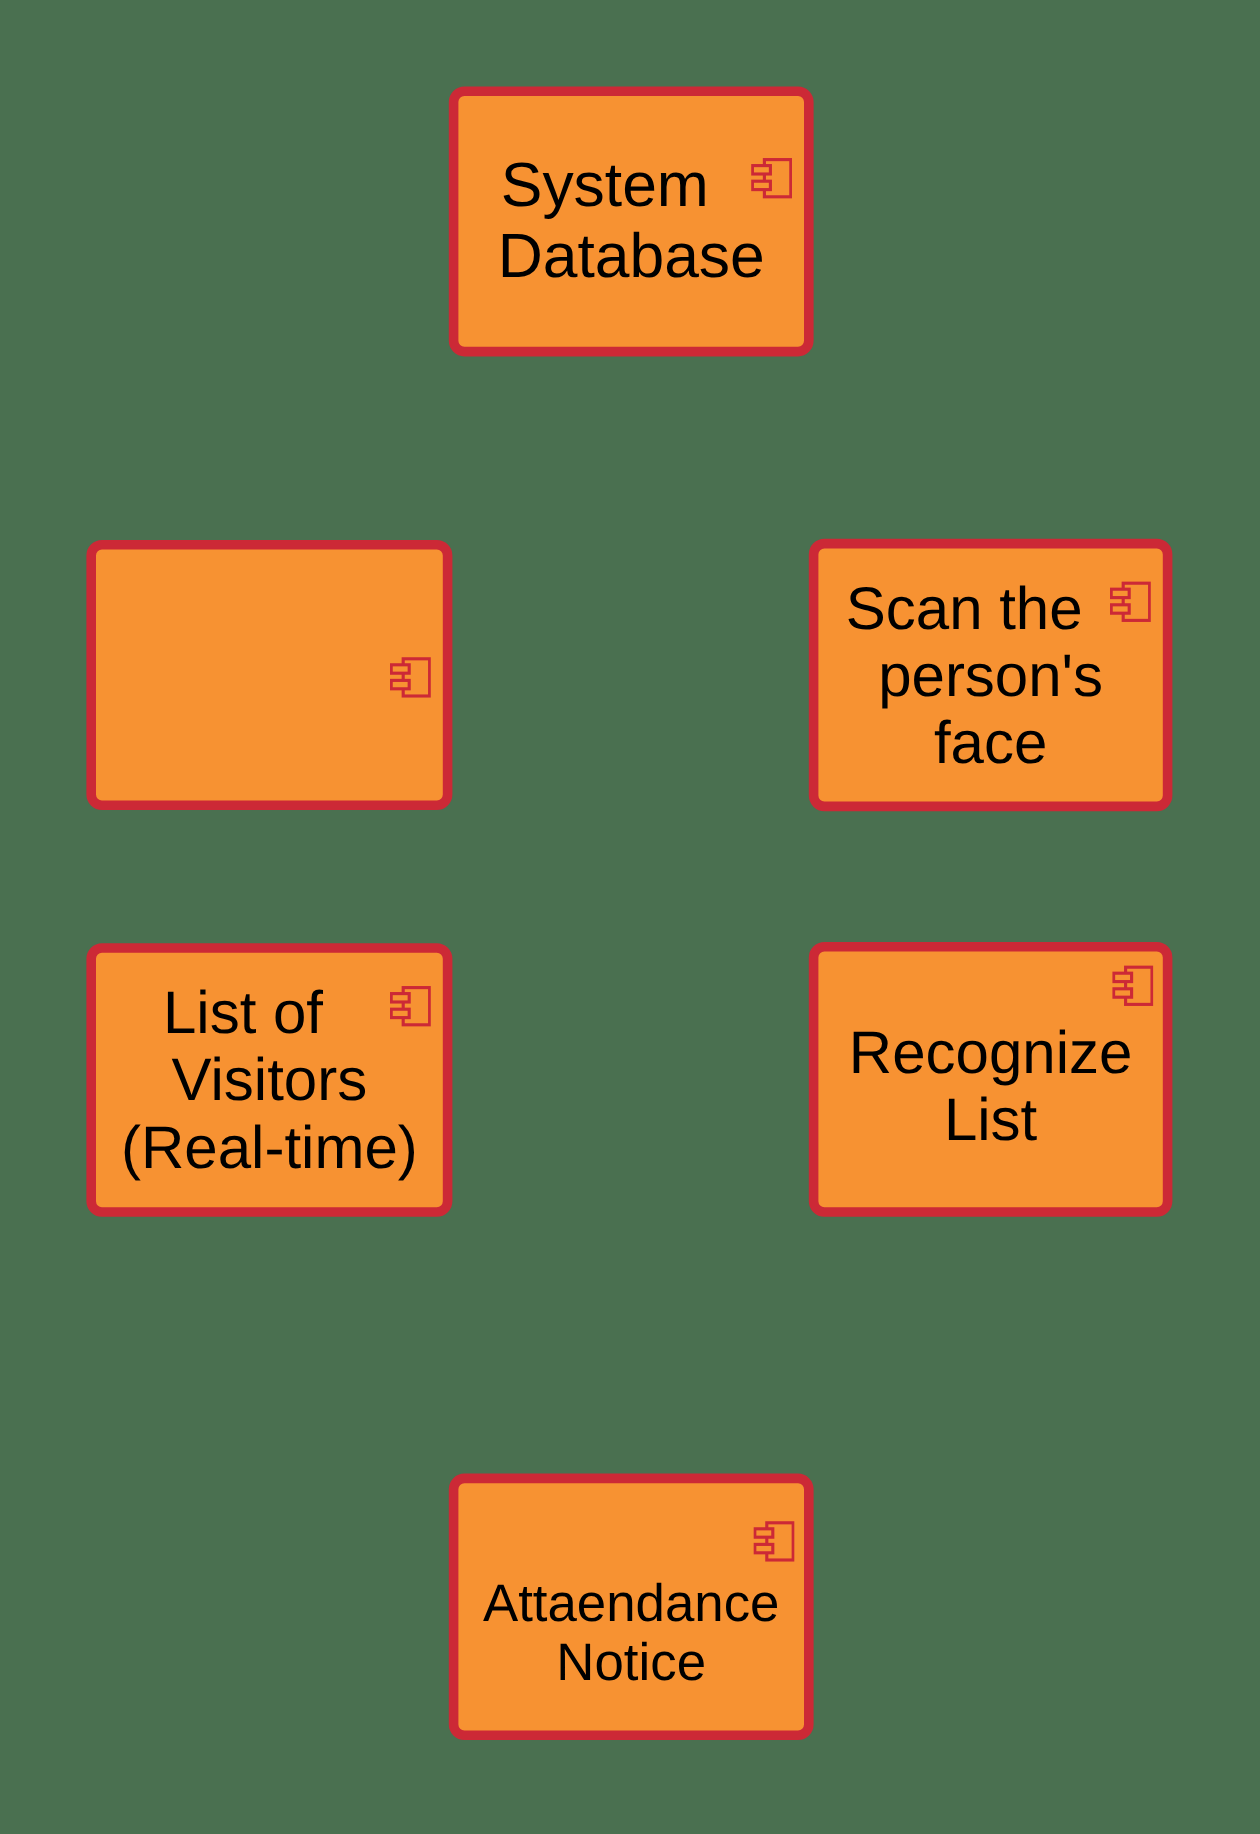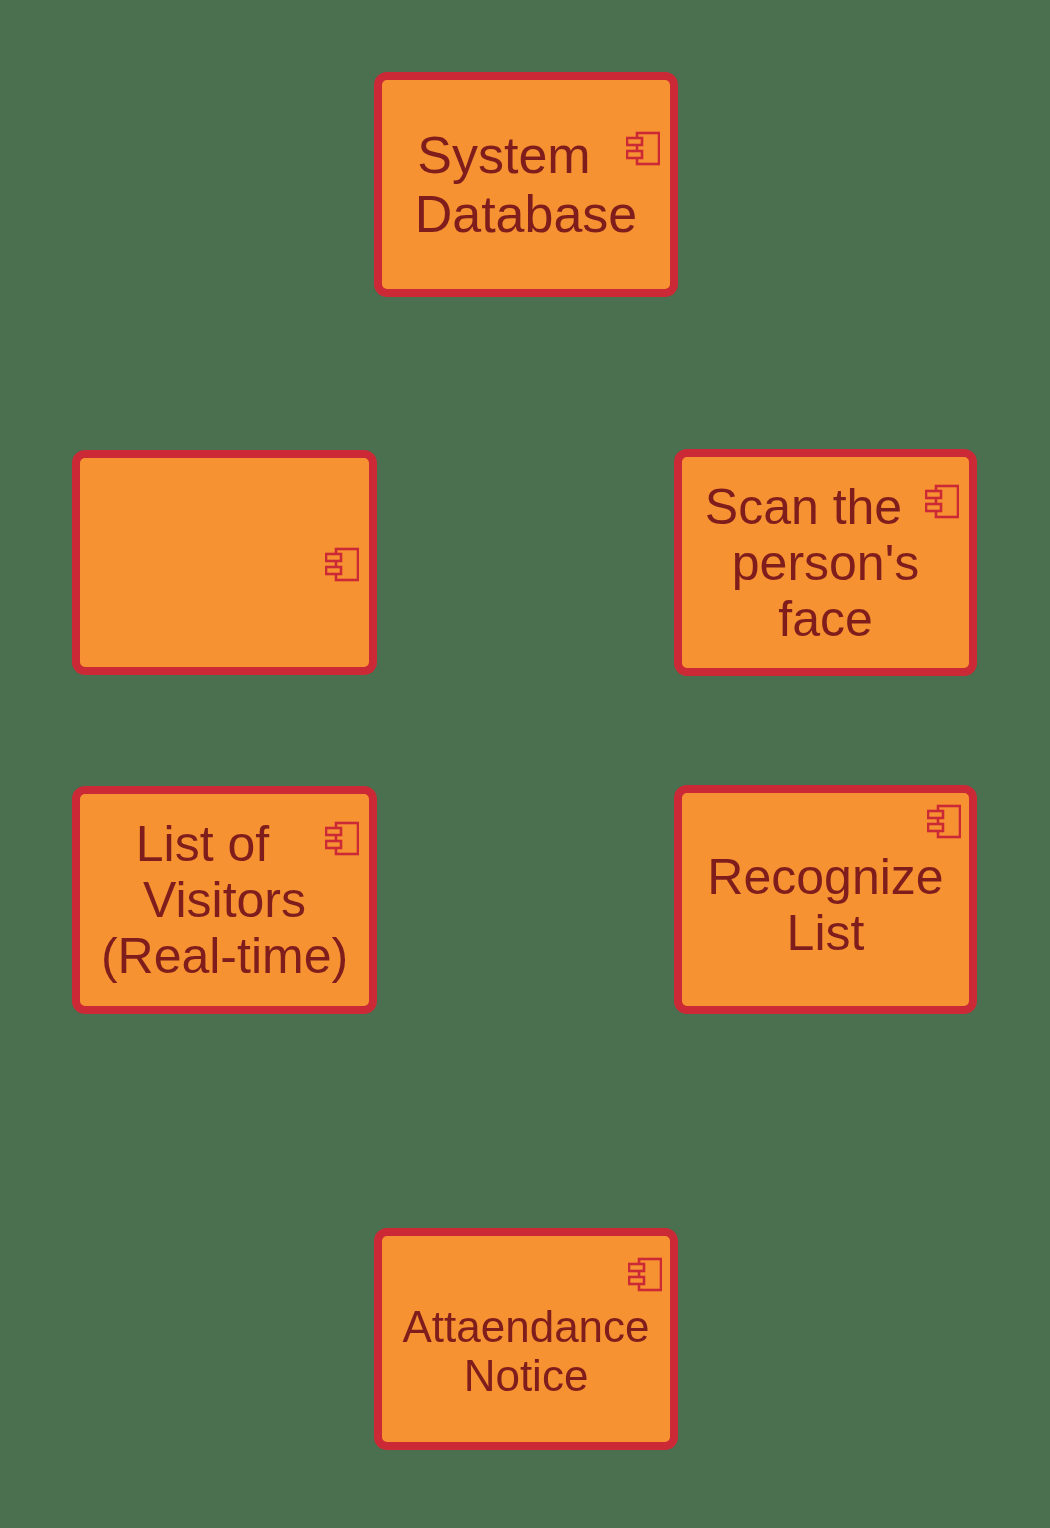--- a/index.html
+++ b/index.html
@@ -24,21 +24,21 @@
   .component-box {
     position: absolute;
     box-sizing: border-box;
     background: #f79232;
     border: 8px solid #cc2936;
     border-radius: 13px;
     display: flex;
     flex-direction: column;
     align-items: flex-start;
     justify-content: center;
-    color: #7f1d1d;
+    color: #000000;
     text-align: center;
     line-height: 1.12;
     overflow: hidden;
   }
 
   
   .comp-text {
     display: block;
     width: 100%;
     padding: 0 6px;
@@ -97,21 +97,21 @@
     width: 303px; height: 229px;
     font-size: 50px;
     justify-content: flex-start;
     padding-top: 6px;
   }
   #box-attendance-notice {
     left: 374px;  top: 1228px;
     width: 304px; height: 222px;
     font-size: 44px;
     justify-content: flex-start;
-    padding-top: 16px;
+    padding-top: 26px;
   }
   #box-recognize-face .comp-text,
   #box-attendance-notice .comp-text {
     margin-top: 4px;
   }
 </style>
 </head>
 <body>
 
 <div id="diagram-canvas">

